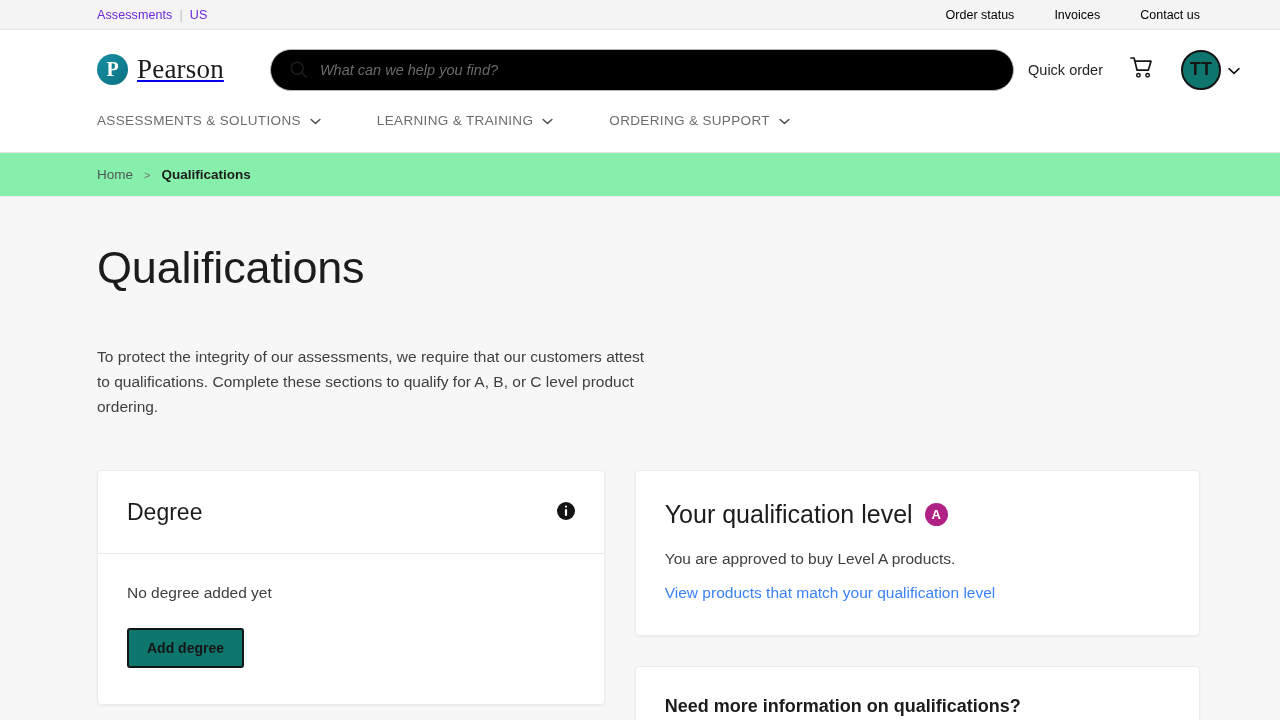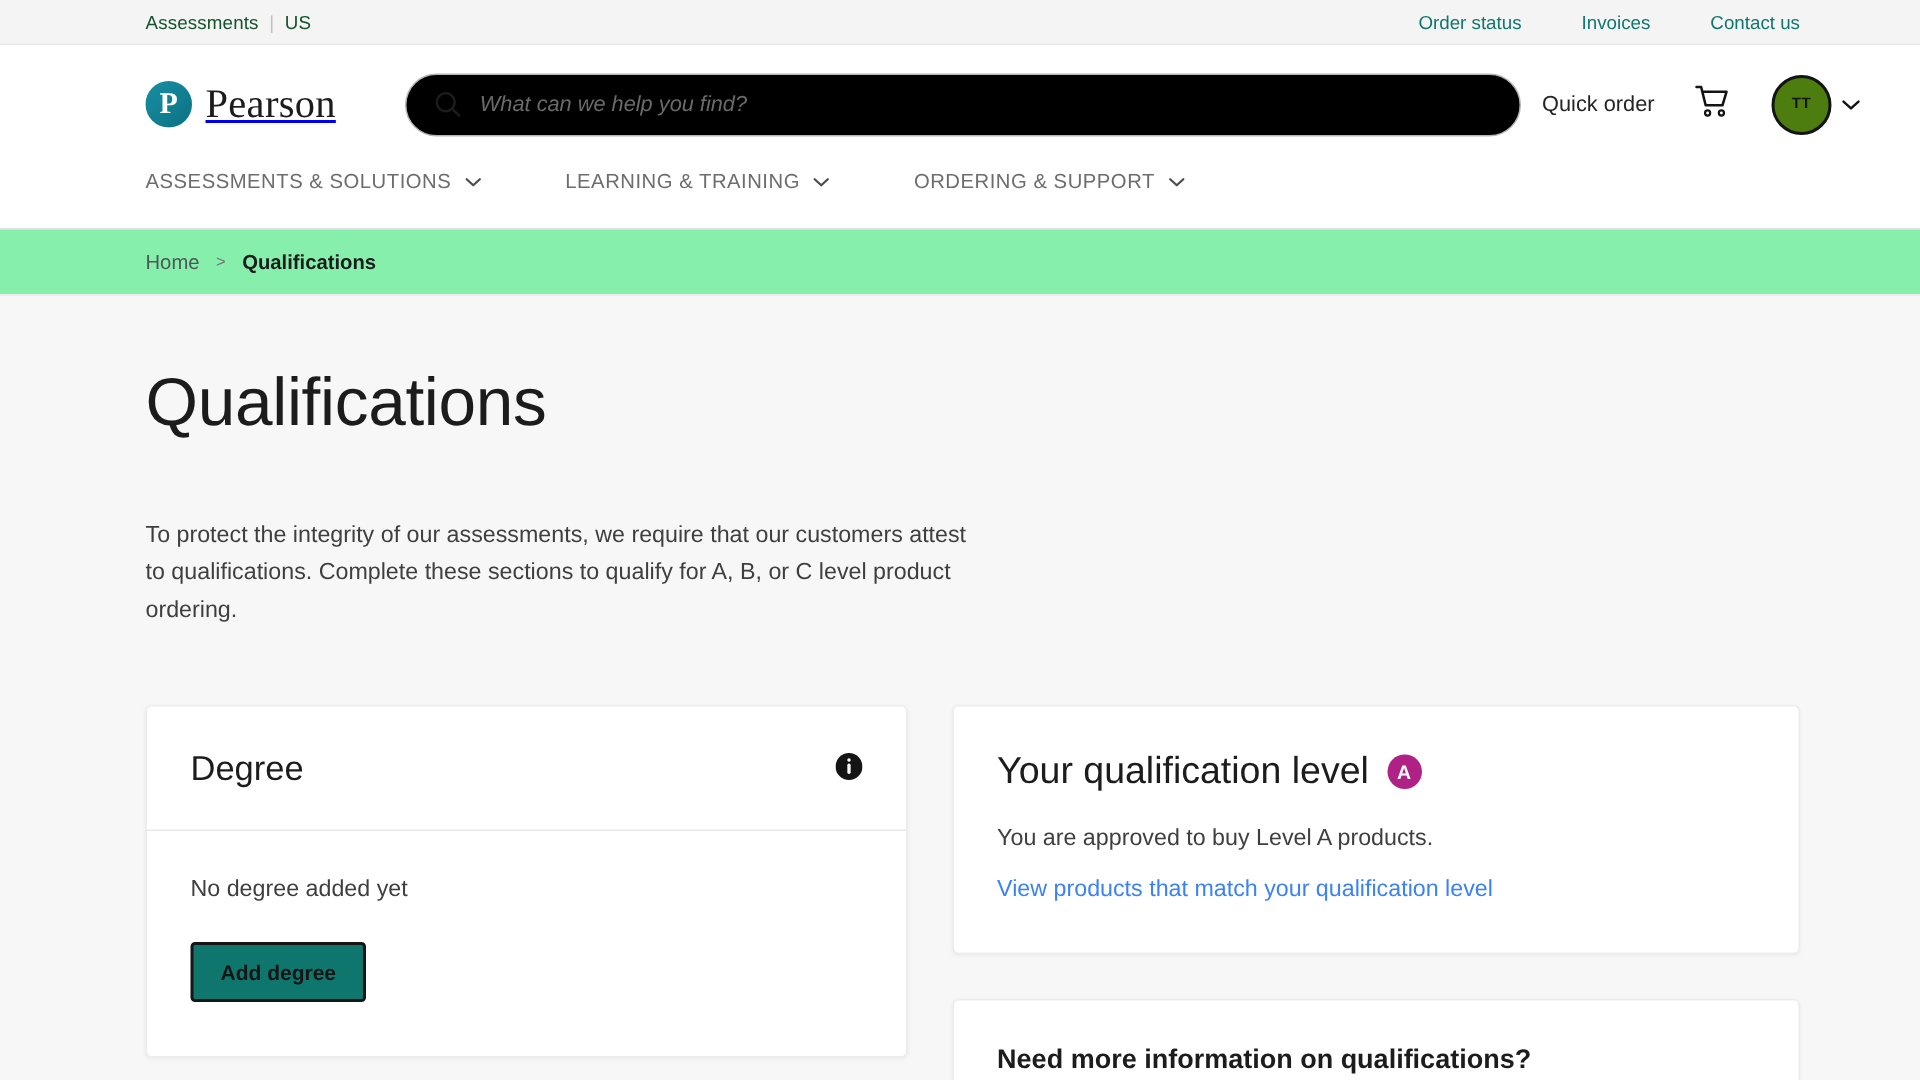--- a/index.html
+++ b/index.html
@@ -22,29 +22,29 @@
   }
   .utility-left {
     font-size: 12.5px;
     color: #505759;
     letter-spacing: .1px;
     display: flex;
     align-items: center;
     gap: 7px;
   }
   .utility-left .sep { color: #c0c0c0; }
-  .utility-left a { color: #14532d; text-decoration: none; }
+  .utility-left a { color: #6d28d9; text-decoration: none; }
   .utility-right {
     margin-left: auto;
     display: flex;
     align-items: center;
     gap: 40px;
     font-size: 12.5px;
   }
-  .utility-right a { color: #0f766e; text-decoration: none; white-space: nowrap; text-align: right; }
+  .utility-right a { color: #000000; text-decoration: none; white-space: nowrap; text-align: right; }
 
   
   .header {
     height: 79px;
     background: #ffffff;
     display: flex;
     align-items: center;
     padding: 0 40px 0 97px;
   }
   .brand { display: flex; align-items: center; gap: 9px; }
@@ -103,23 +103,23 @@
   .quick-order {
     font-size: 14.5px; color: #252525; text-decoration: none;
     white-space: nowrap;
   }
   .cart-btn { display: flex; align-items: center; background: none; border: 0; cursor: pointer; padding: 2px; }
   .avatar-group { display: flex; align-items: center; gap: 7px; cursor: pointer; }
   .avatar {
     width: 40px; height: 40px; border-radius: 50%;
     border: 2px solid #141414;
     display: flex; align-items: center; justify-content: center;
-    font-size: 10px; font-weight: 700; color: #141414;
+    font-size: 18px; font-weight: 700; color: #141414;
     letter-spacing: .3px;
-    background: #4d7c0f;
+    background: #0f766e;
   }
 
   
   .nav {
     height: 44px;
     background: #fff;
     border-bottom: 1px solid #e3e3e3;
     display: flex;
     align-items: flex-start;
     padding: 0 0 0 97px;

